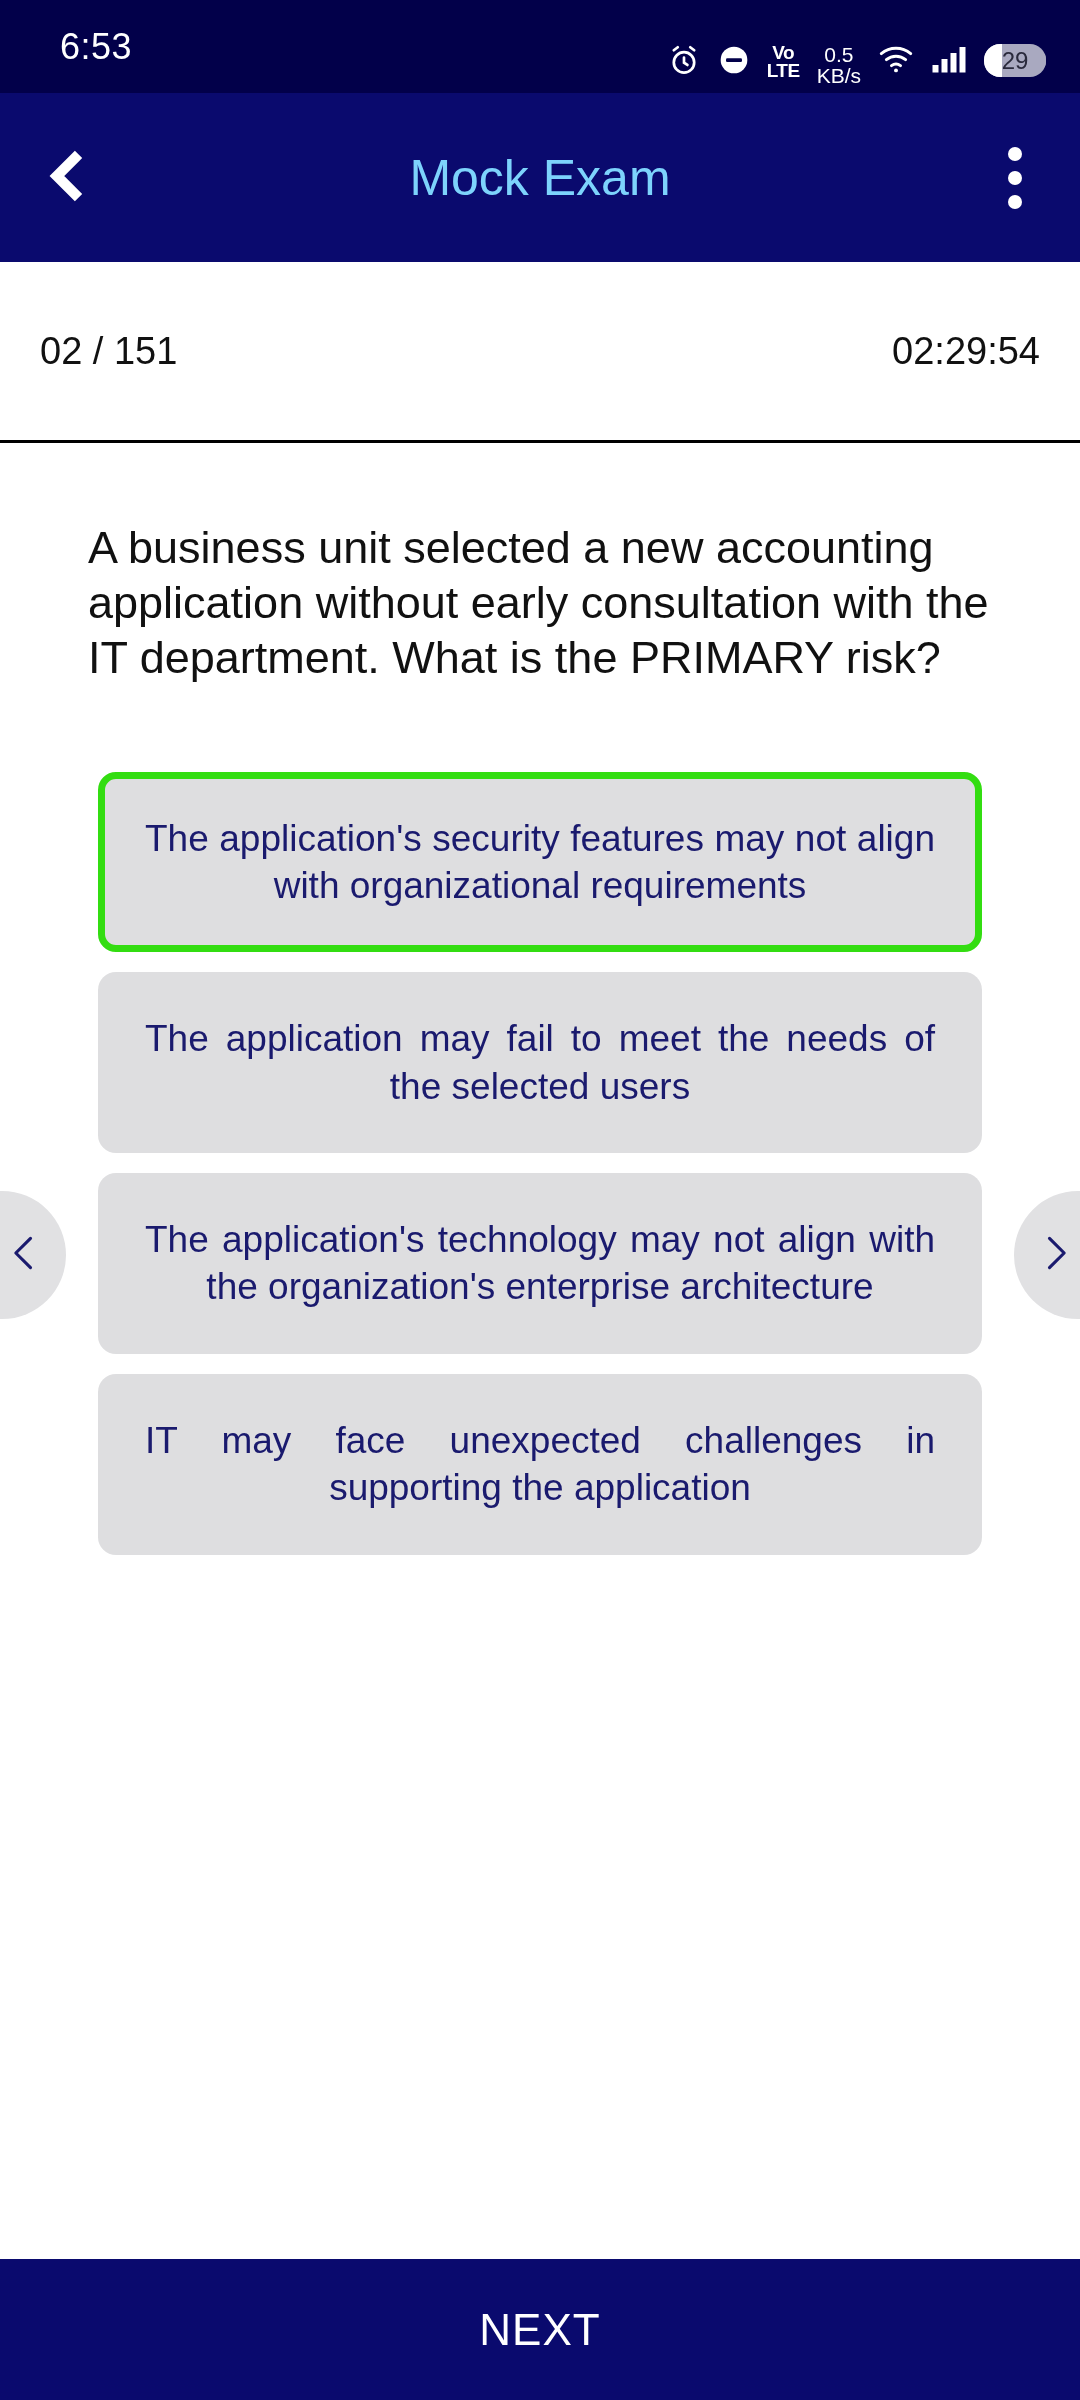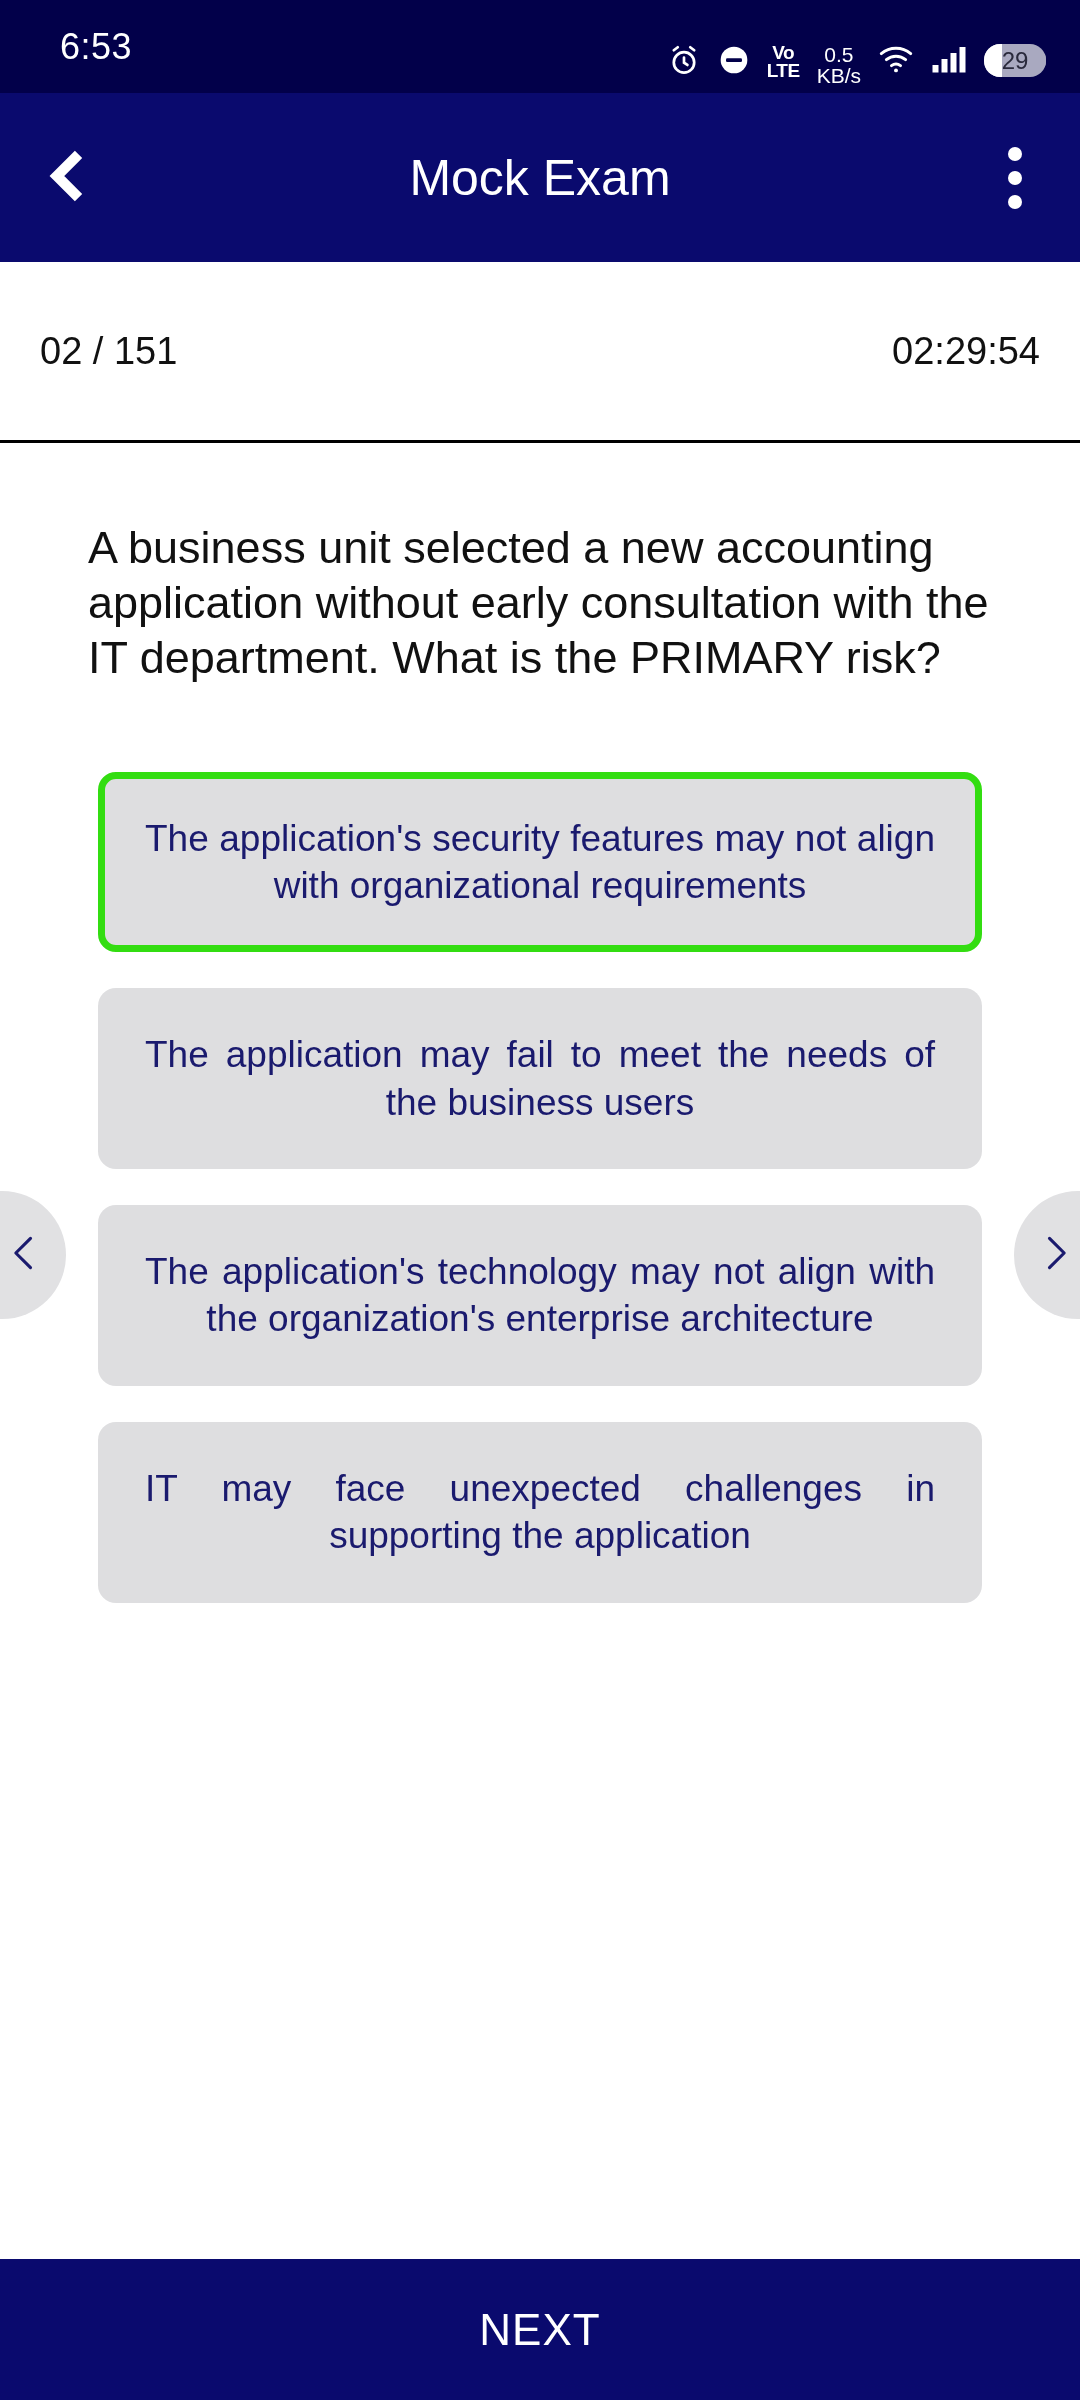--- a/index.html
+++ b/index.html
@@ -62,21 +62,21 @@
     font-size:24px; color:#2a2a3c;
   }
 
   
   .app-bar{
     height:169px;
     background:#0a0a6e;
     display:flex;
     align-items:center;
     position:relative;
-    color:#ffffff;
+    color:#7dd3fc;
   }
   .back-btn{
     position:absolute; left:22px;
     width:90px; height:90px;
     display:flex; align-items:center; justify-content:center;
     cursor:pointer;
   }
   .app-title{
     width:100%;
     text-align:center;
@@ -114,21 +114,21 @@
     line-height:1.22;
     color:#111111;
   }
 
   
   .options{
     margin-top:86px;
     padding:0 98px;
     display:flex;
     flex-direction:column;
-    gap:36px;
+    gap:20px;
   }
   .option{
     background:#dedee0;
     border-radius:18px;
     border:7px solid transparent;
     padding:36px 40px;
     font-size:37px;
     line-height:1.28;
     color:#1a1a6e;
     text-align:justify;
@@ -246,21 +246,21 @@
 <div class="progress-row">
   <div>02 / 151</div>
   <div>02:29:54</div>
 </div>
 <div class="divider"></div>
 
 <div class="question">A business unit selected a new accounting application without early consultation with the IT department. What is the PRIMARY risk?</div>
 
 <div class="options">
   <div class="option selected">The application's security features may not align with organizational requirements</div>
-  <div class="option">The application may fail to meet the needs of the business users</div>
+  <div class="option">The application may fail to meet the needs of the selected users</div>
   <div class="option">The application's technology may not align with the organization's enterprise architecture</div>
   <div class="option">IT may face unexpected challenges in supporting the application</div>
 </div>
 
 <div class="nav-circle nav-prev">
   <span>
     <svg width="44" height="44" viewBox="0 0 24 24" fill="none" stroke="#1a1a6e" stroke-width="1.7" stroke-linecap="round" stroke-linejoin="round">
       <path d="M15 4 7 12l8 8"></path>
     </svg>
   </span>

